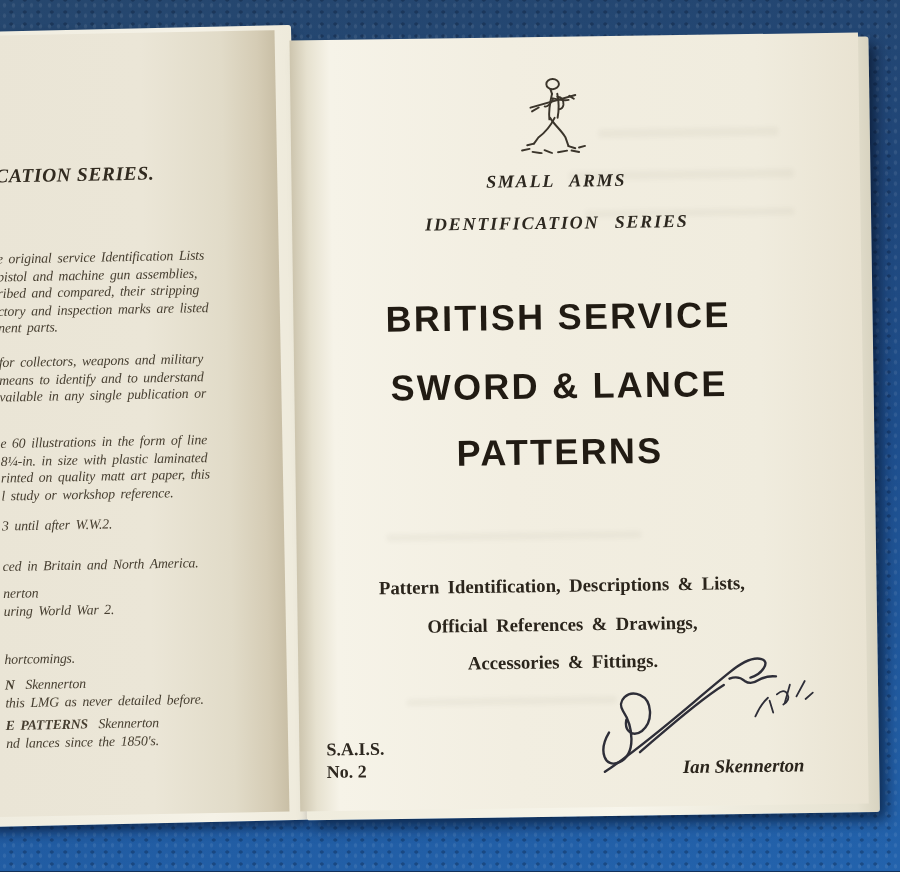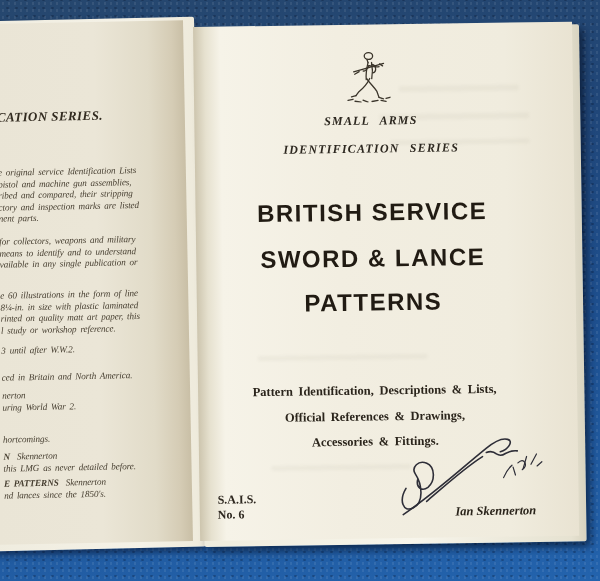--- a/index.html
+++ b/index.html
@@ -177,20 +177,20 @@
           <path d="M122,46 l2,8"></path>
           <path d="M127,42 q5,-4 7,0 t-3,7"></path>
           <path d="M136,36 l-4,12"></path>
           <path d="M140,44 l6,-10"></path>
           <path d="M146,46 l5,-4"></path>
         </g>
       </svg>
 
       <div class="sais">
         <div>S.A.I.S.</div>
-        <div>No. 6</div>
+        <div>No. 2</div>
       </div>
 
       <div class="author-name">Ian Skennerton</div>
     </div>
   </div>
 
 </div>
 
 </body></html>

